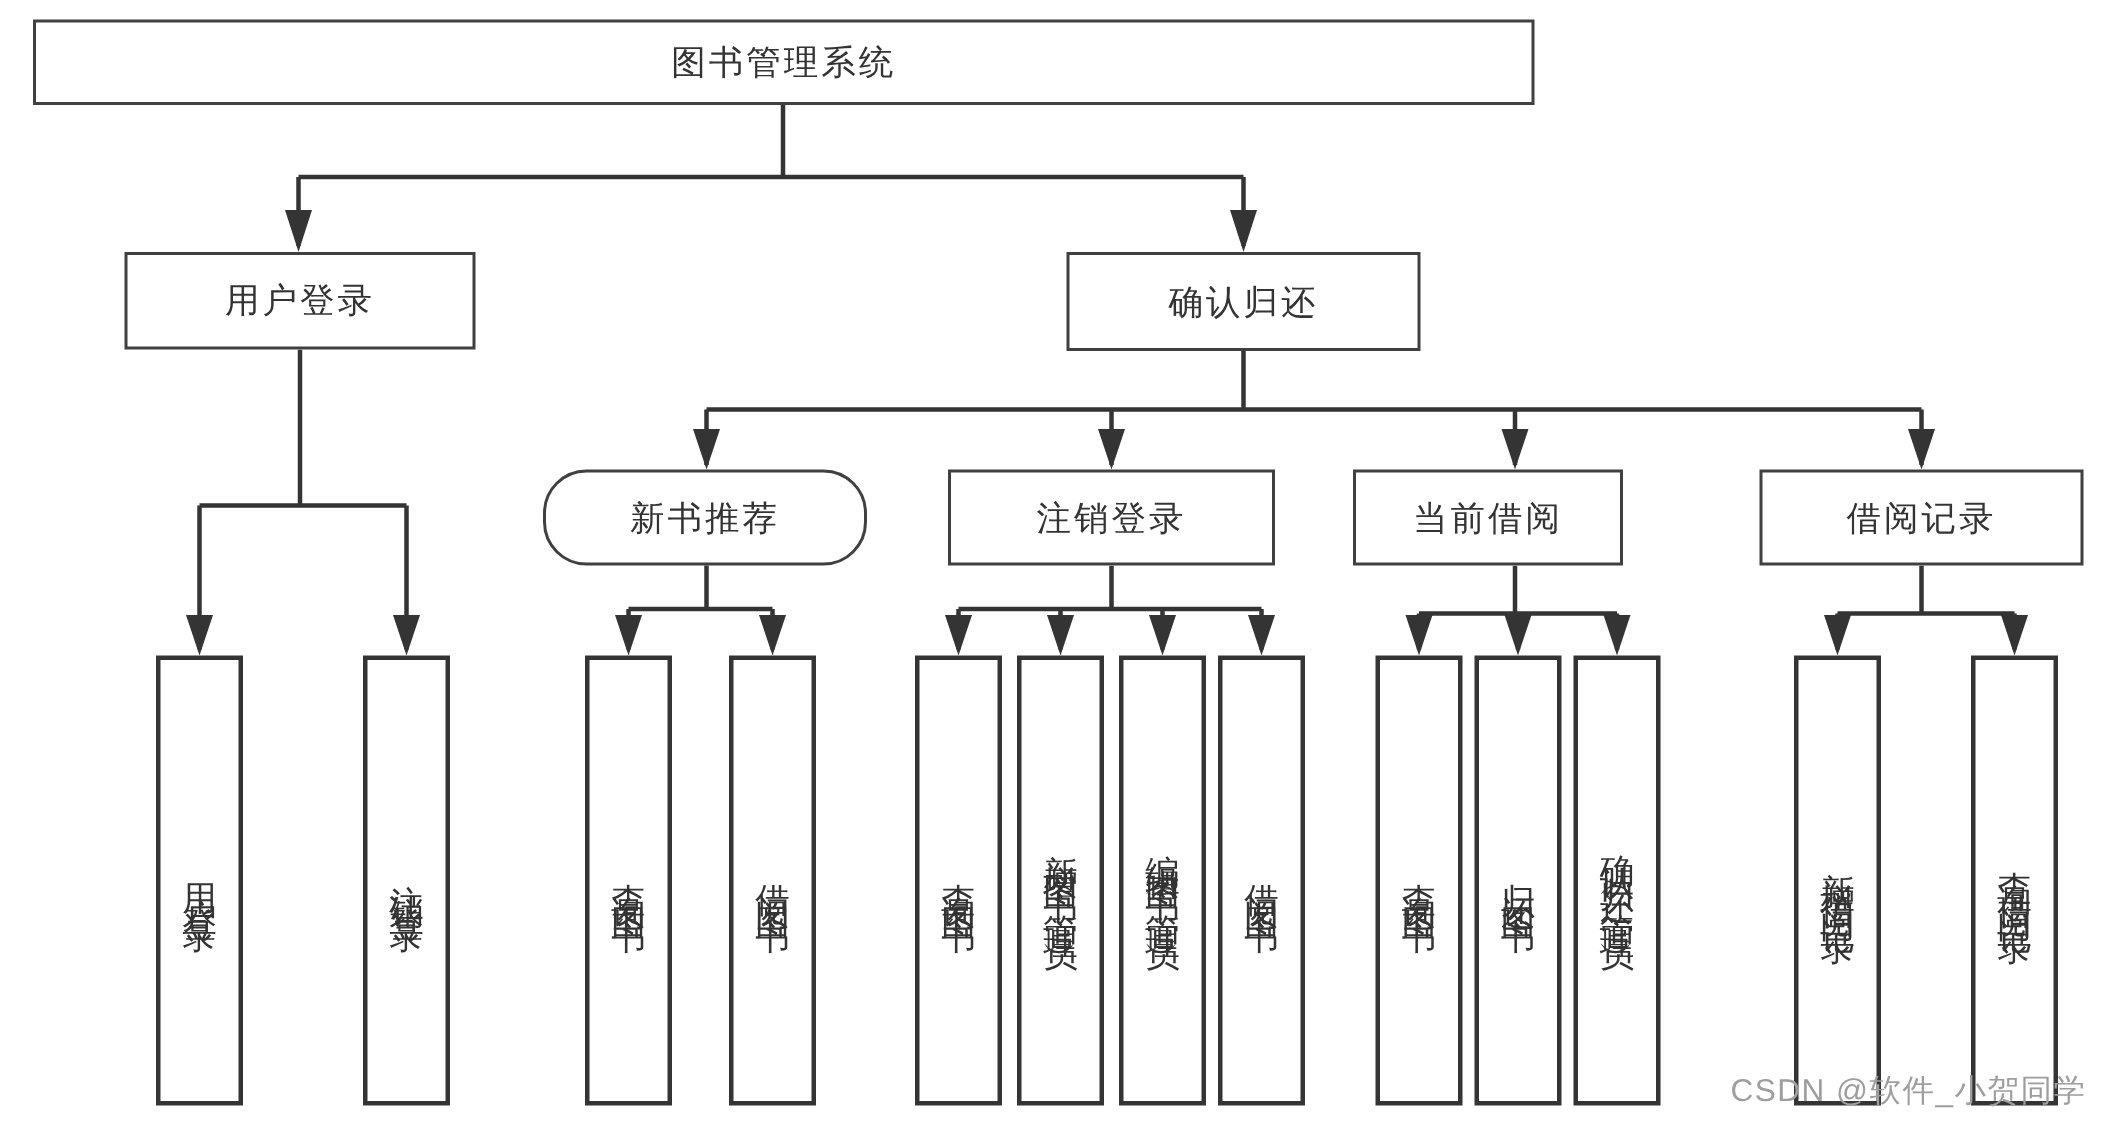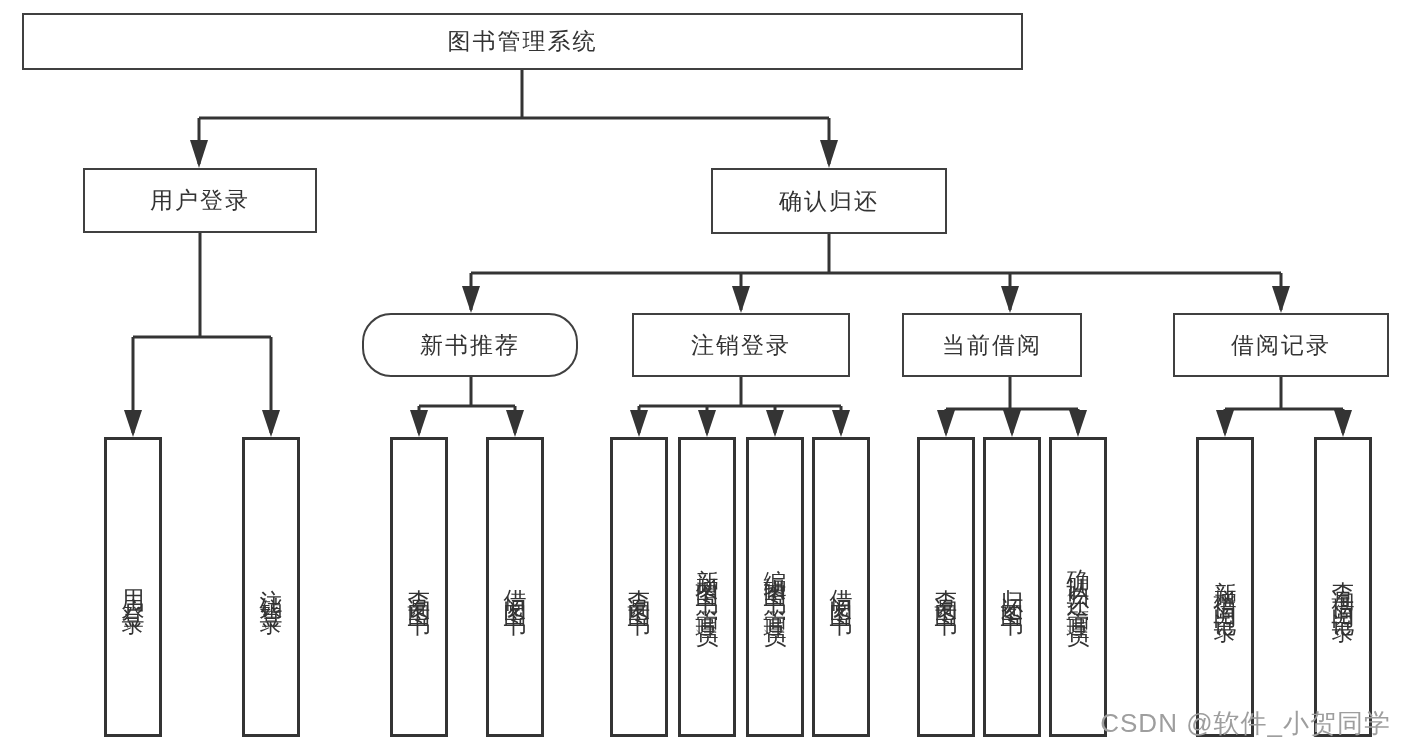--- a/index.html
+++ b/index.html
@@ -46,21 +46,21 @@
     text-orientation: mixed;
     font-size: 23px;
     letter-spacing: 8px;
     line-height: 1;
     color: #333333;
   }
   .watermark {
     position: absolute;
     right: 14px;
     bottom: 6px;
-    font-size: 26px;
+    font-size: 21px;
     color: #9e9e9e;
     letter-spacing: 1px;
   }
   
   #n-root  { left: 22px;   top: 13px;  width: 1001px; height: 57px; }
   #n-login { left: 83px;   top: 168px; width: 234px;  height: 65px; }
   #n-mgmt  { left: 711px;  top: 168px; width: 236px;  height: 66px; }
   #n-rec   { left: 362px;  top: 313px; width: 216px;  height: 64px; border-radius: 29px; }
   #n-bor   { left: 632px;  top: 313px; width: 218px;  height: 64px; }
   #n-cur   { left: 902px;  top: 313px; width: 180px;  height: 64px; }

